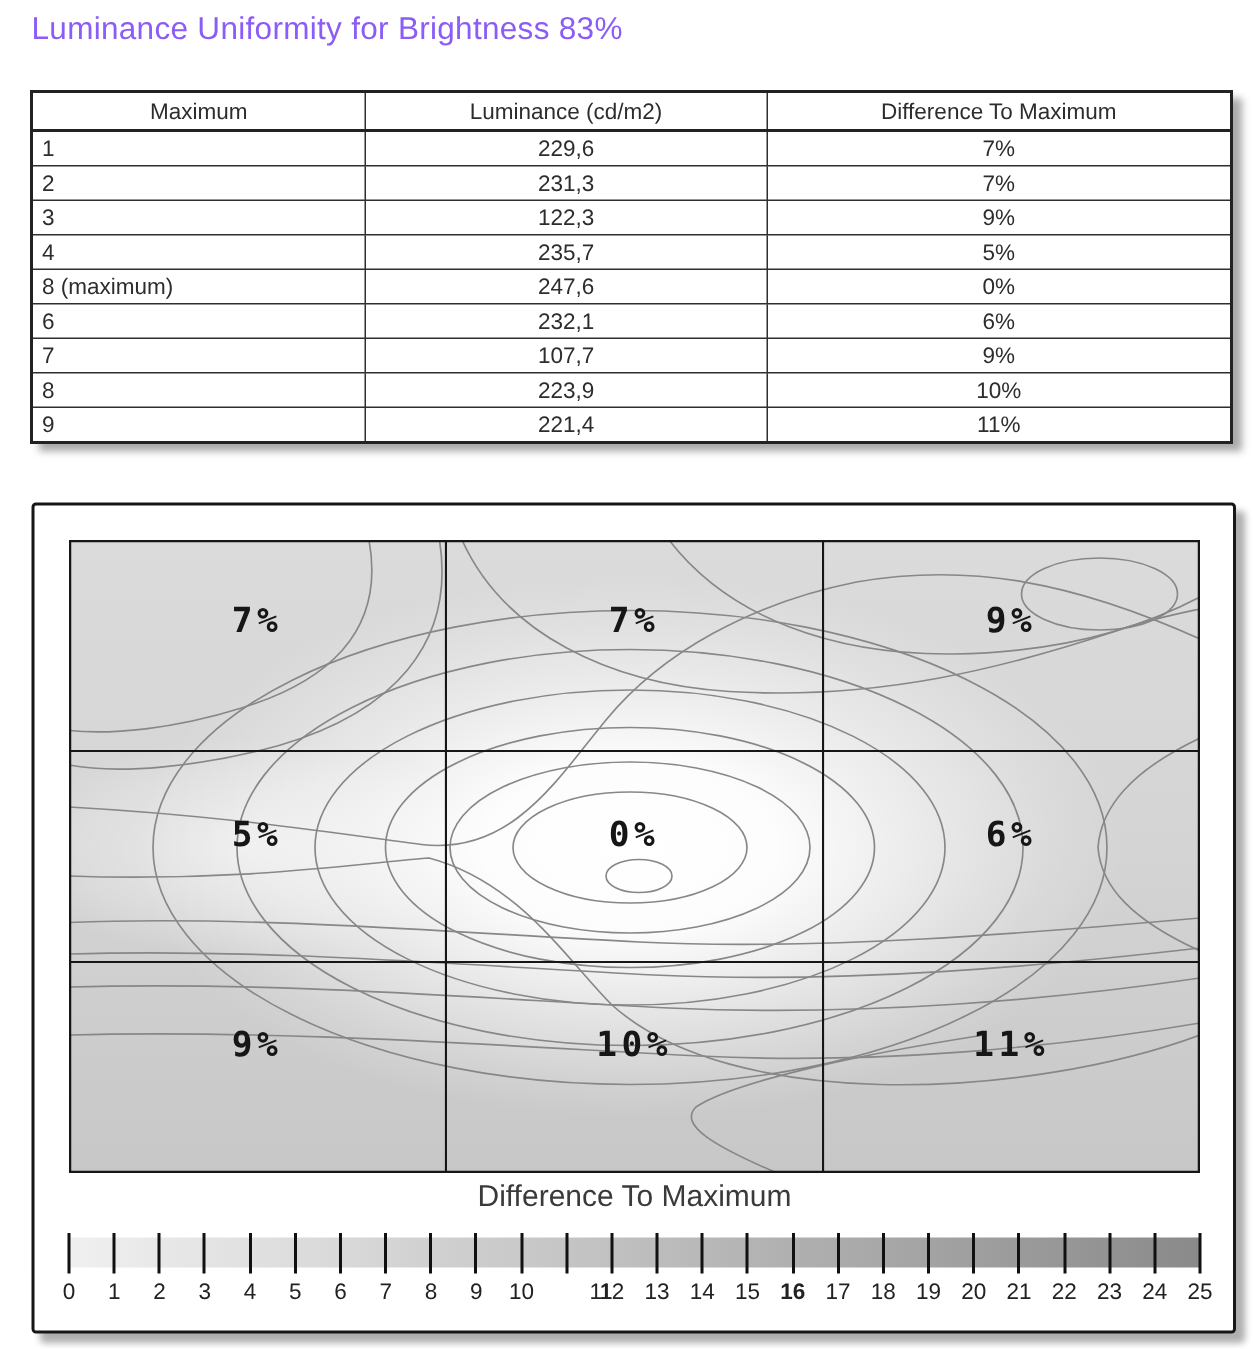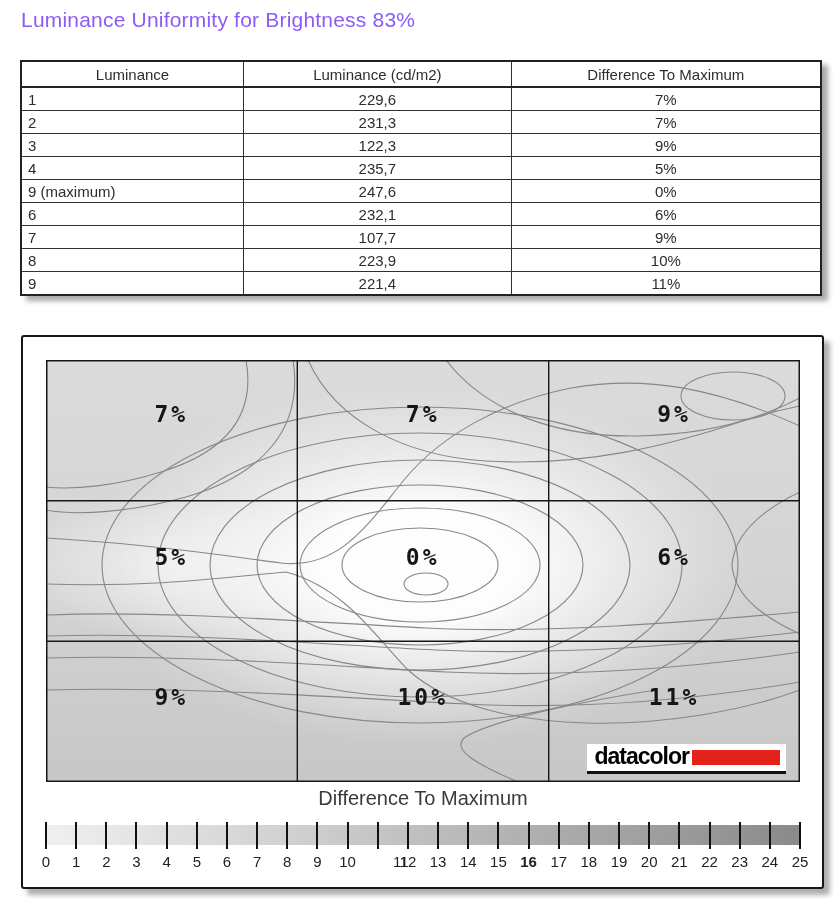--- a/index.html
+++ b/index.html
@@ -82,21 +82,21 @@
 
 <div class="table-wrap">
   <table class="lum">
     <colgroup>
         <col class="c1">
         <col class="c2">
         <col class="c3">
       </colgroup>
     <thead>
       <tr>
-        <th>Luminance</th>
+        <th>Maximum</th>
         <th>Luminance (cd/m2)</th>
         <th>Difference To Maximum</th>
       </tr>
     </thead>
     <tbody>
       <tr>
         <td class="cell-q">1</td>
         <td class="cell-c">229,6</td>
         <td class="cell-c">7%</td>
       </tr>
@@ -109,21 +109,21 @@
         <td class="cell-q">3</td>
         <td class="cell-c">122,3</td>
         <td class="cell-c">9%</td>
       </tr>
       <tr>
         <td class="cell-q">4</td>
         <td class="cell-c">235,7</td>
         <td class="cell-c">5%</td>
       </tr>
       <tr>
-        <td class="cell-q">9 (maximum)</td>
+        <td class="cell-q">8 (maximum)</td>
         <td class="cell-c">247,6</td>
         <td class="cell-c">0%</td>
       </tr>
       <tr>
         <td class="cell-q">6</td>
         <td class="cell-c">232,1</td>
         <td class="cell-c">6%</td>
       </tr>
       <tr>
         <td class="cell-q">7</td>
@@ -217,24 +217,20 @@
         <div class="q-label" style="left: 49.963%; top: 12.8%;">7%</div>
         <div class="q-label" style="left: 83.296%; top: 12.8%;">9%</div>
         <div class="q-label" style="left: 16.63%; top: 46.7%;">5%</div>
         <div class="q-label" style="left: 49.963%; top: 46.7%;">0%</div>
         <div class="q-label" style="left: 83.296%; top: 46.7%;">6%</div>
         <div class="q-label" style="left: 16.63%; top: 79.9%;">9%</div>
         <div class="q-label" style="left: 49.963%; top: 79.9%;">10%</div>
         <div class="q-label" style="left: 83.296%; top: 79.9%;">11%</div>
       </div>
 
-    <div class="dc-logo">
-      <span class="dc-text">datacolor</span>
-      <span class="dc-red"></span>
-    </div>
   </div>
 
   <div class="colorbar">
     <div class="cb-title">Difference To Maximum</div>
     <div class="cb-bar-wrap">
       <div class="cb-bar"></div>
       <div>
           <span class="cb-tick" style="left: 0%;"></span>
           <span class="cb-num" style="left: 0%;">0</span>
           <span class="cb-tick" style="left: 4%;"></span>

